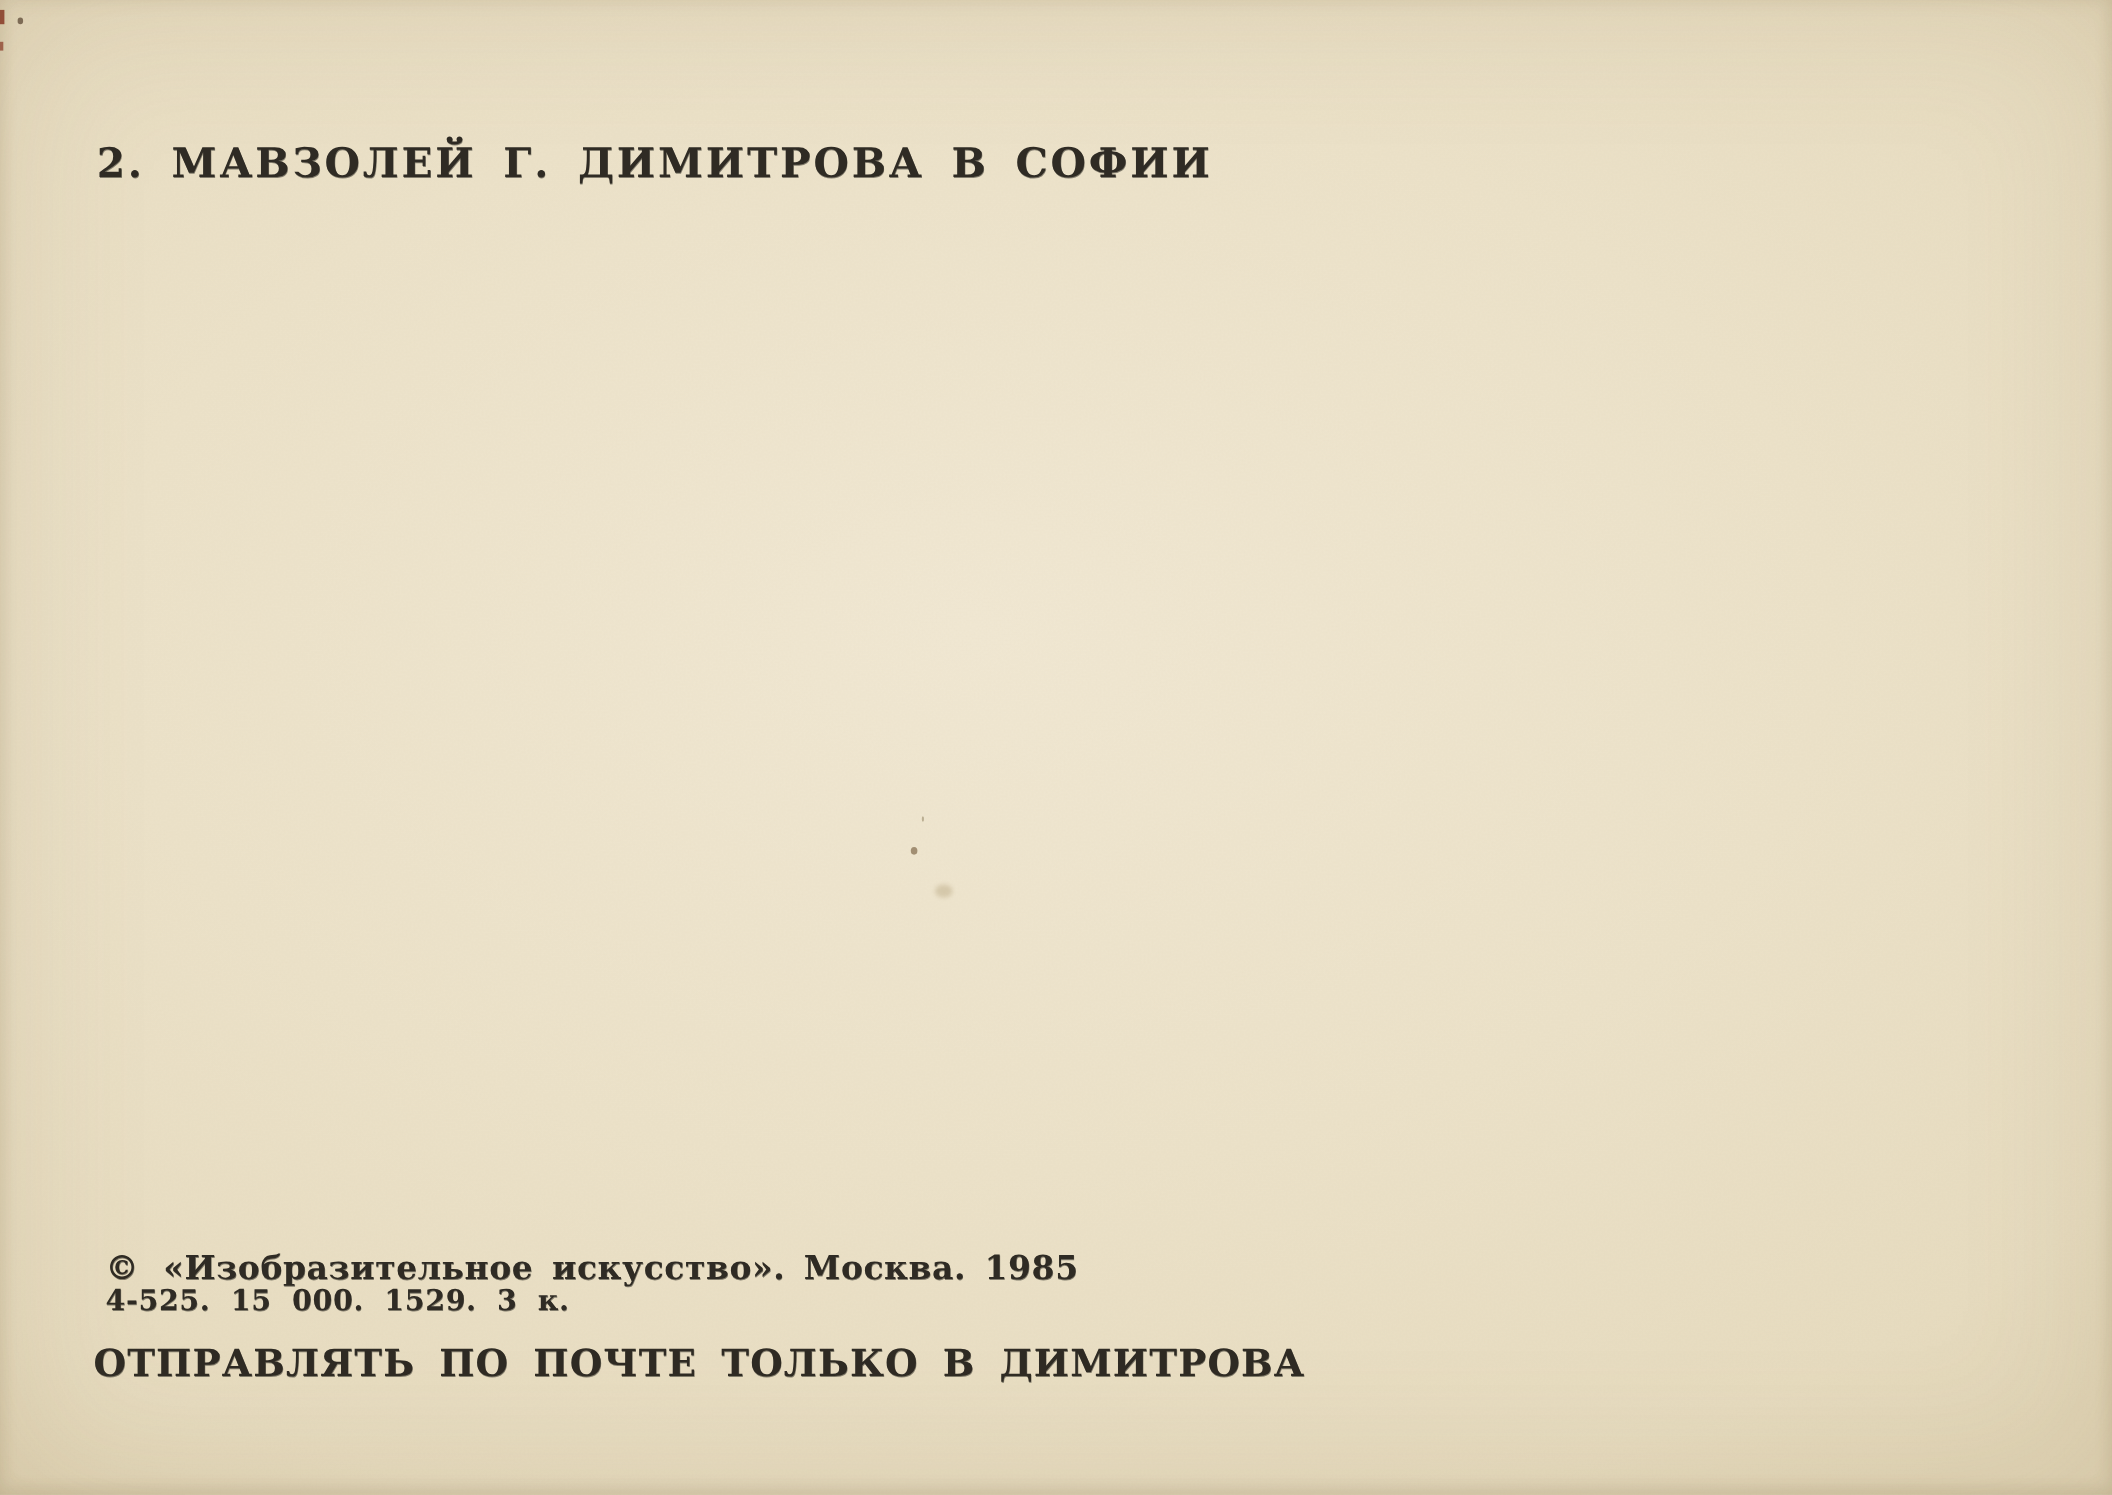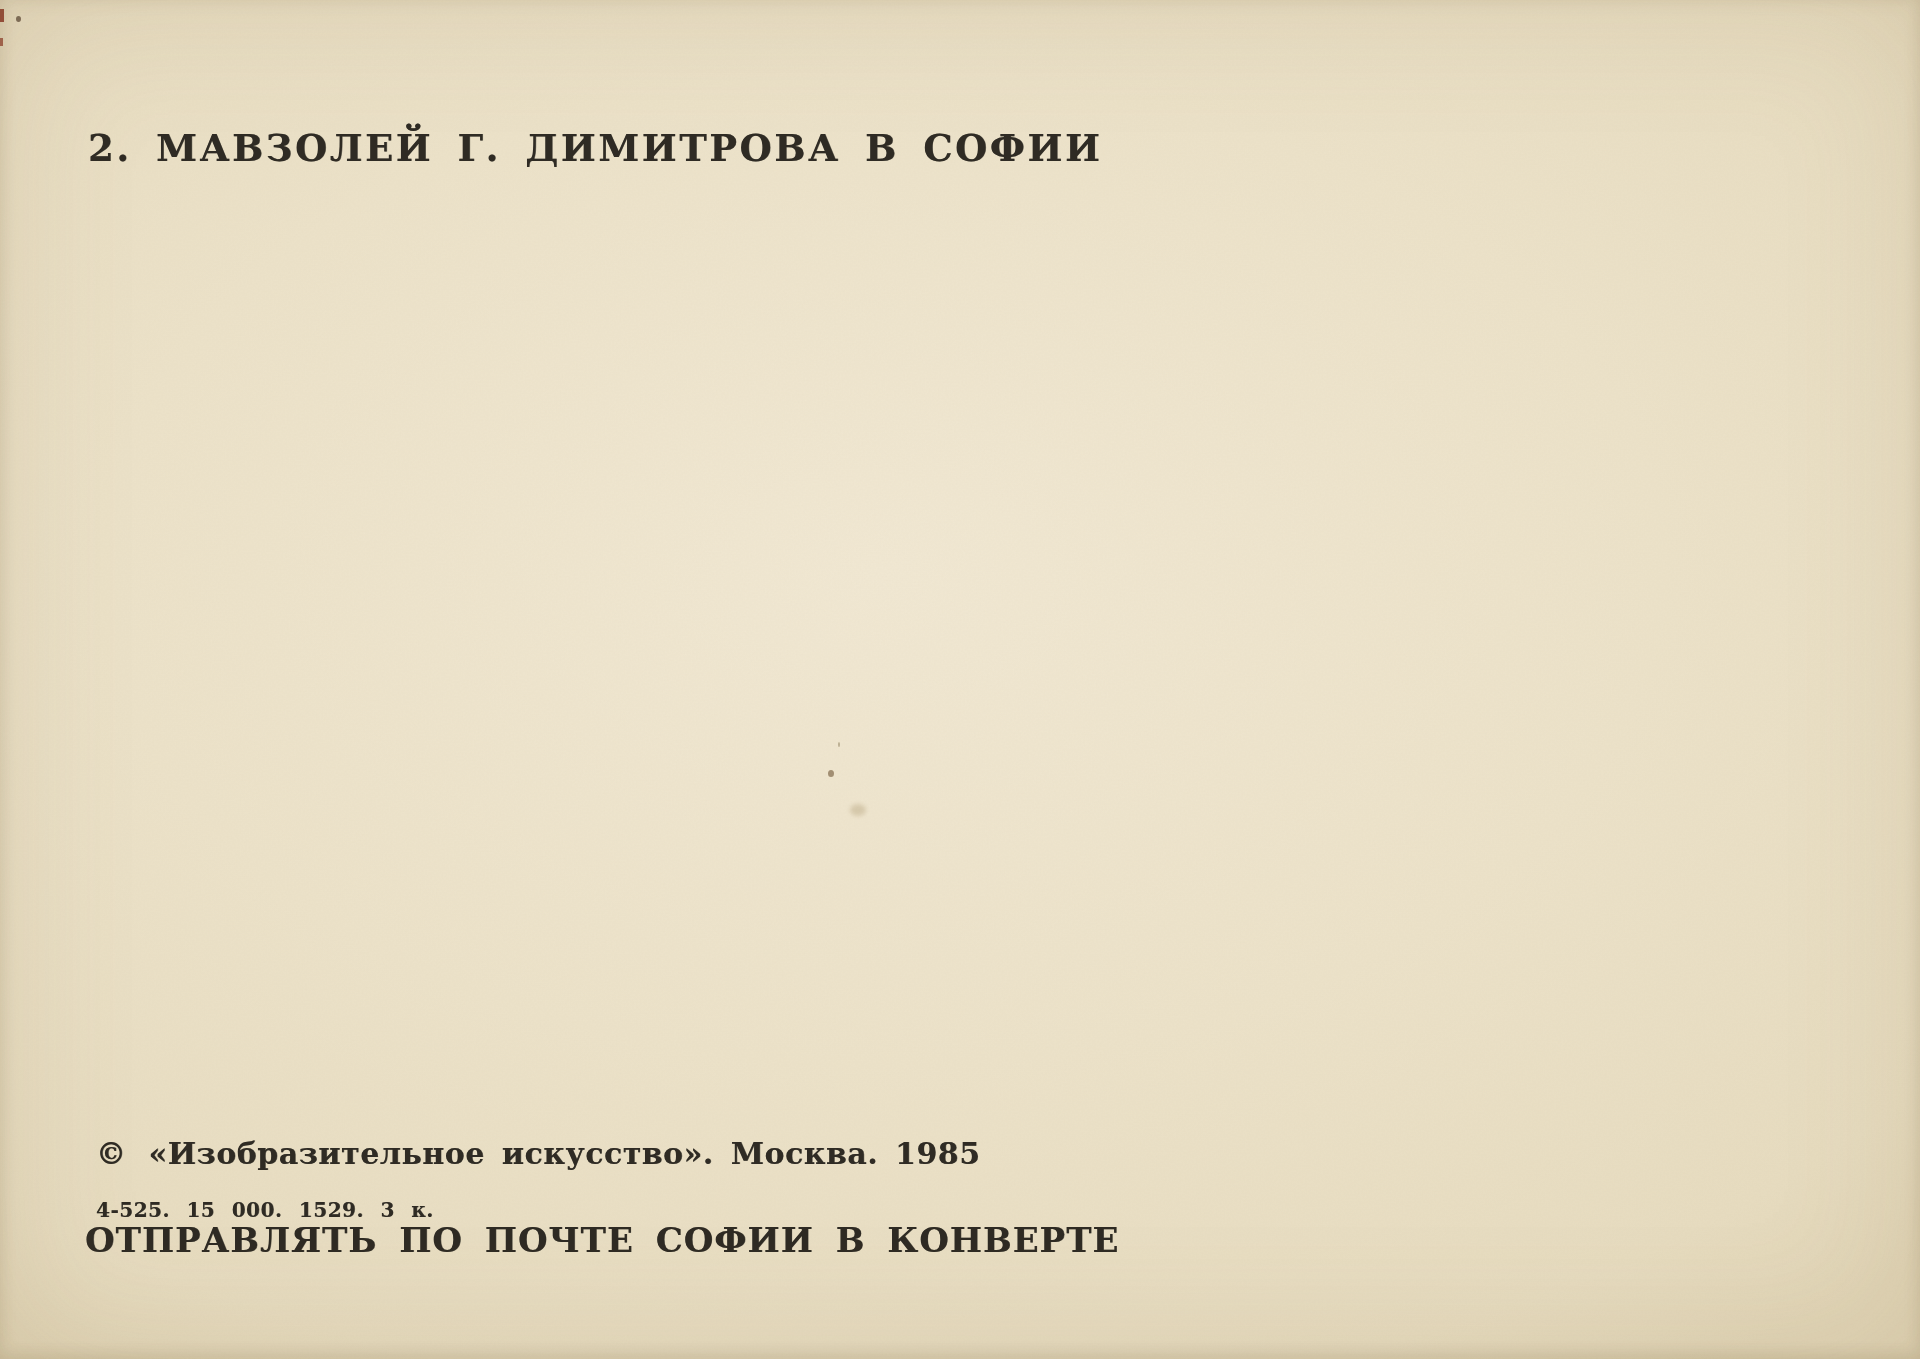--- a/index.html
+++ b/index.html
@@ -62,22 +62,22 @@
     font-size: 30px;
     letter-spacing: 0.5px;
     word-spacing: 6px;
   }
   .copyright .c-symbol {
     display: inline-block;
     margin-right: 22px;
   }
   .imprint {
     left: 96px;
-    top: 1200px;
-    font-size: 20px;
+    top: 1170px;
+    font-size: 26px;
     letter-spacing: 0.5px;
     word-spacing: 9px;
   }
   .notice {
     left: 85px;
     top: 1223px;
     font-size: 34px;
     letter-spacing: 1px;
     word-spacing: 9px;
   }
@@ -112,21 +112,21 @@
 
   <div class="line title">2. МАВЗОЛЕЙ Г. ДИМИТРОВА В СОФИИ</div>
 
 
   <div class="line copyright">
     <span class="c-symbol">©</span><span>«Изобразительное искусство». Москва. 1985</span>
   </div>
 
   <div class="line imprint">4-525. 15 000. 1529. 3 к.</div>
 
-  <div class="line notice">ОТПРАВЛЯТЬ ПО ПОЧТЕ СОФИИ В КОНВЕРТЕ</div>
+  <div class="line notice">ОТПРАВЛЯТЬ ПО ПОЧТЕ ТОЛЬКО В ДИМИТРОВА</div>
 
   <div class="speck speck-a"></div>
   <div class="speck speck-b"></div>
   <div class="speck speck-c"></div>
   <div class="speck speck-d"></div>
   <div class="edge-mark edge-mark-a"></div>
   <div class="edge-mark edge-mark-b"></div>
 
   <div class="vignette"></div>
 </div>

